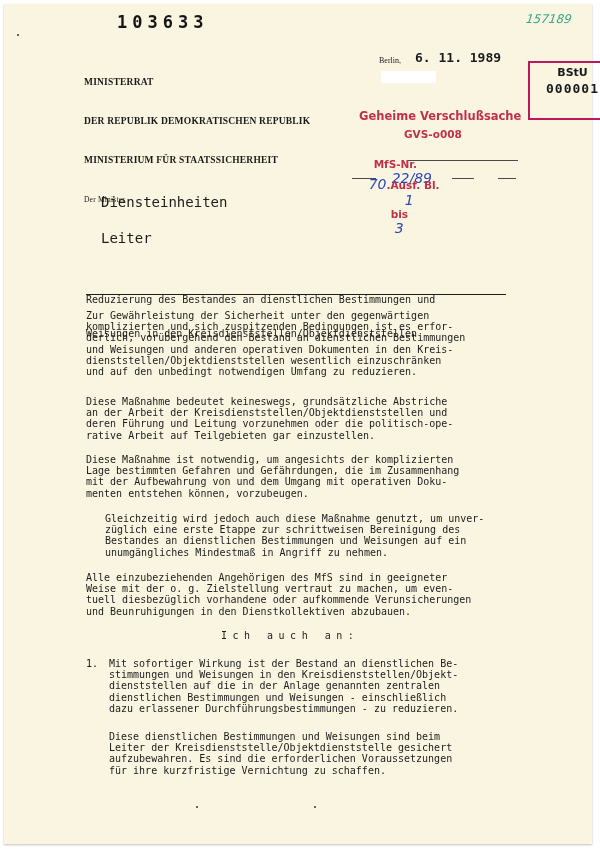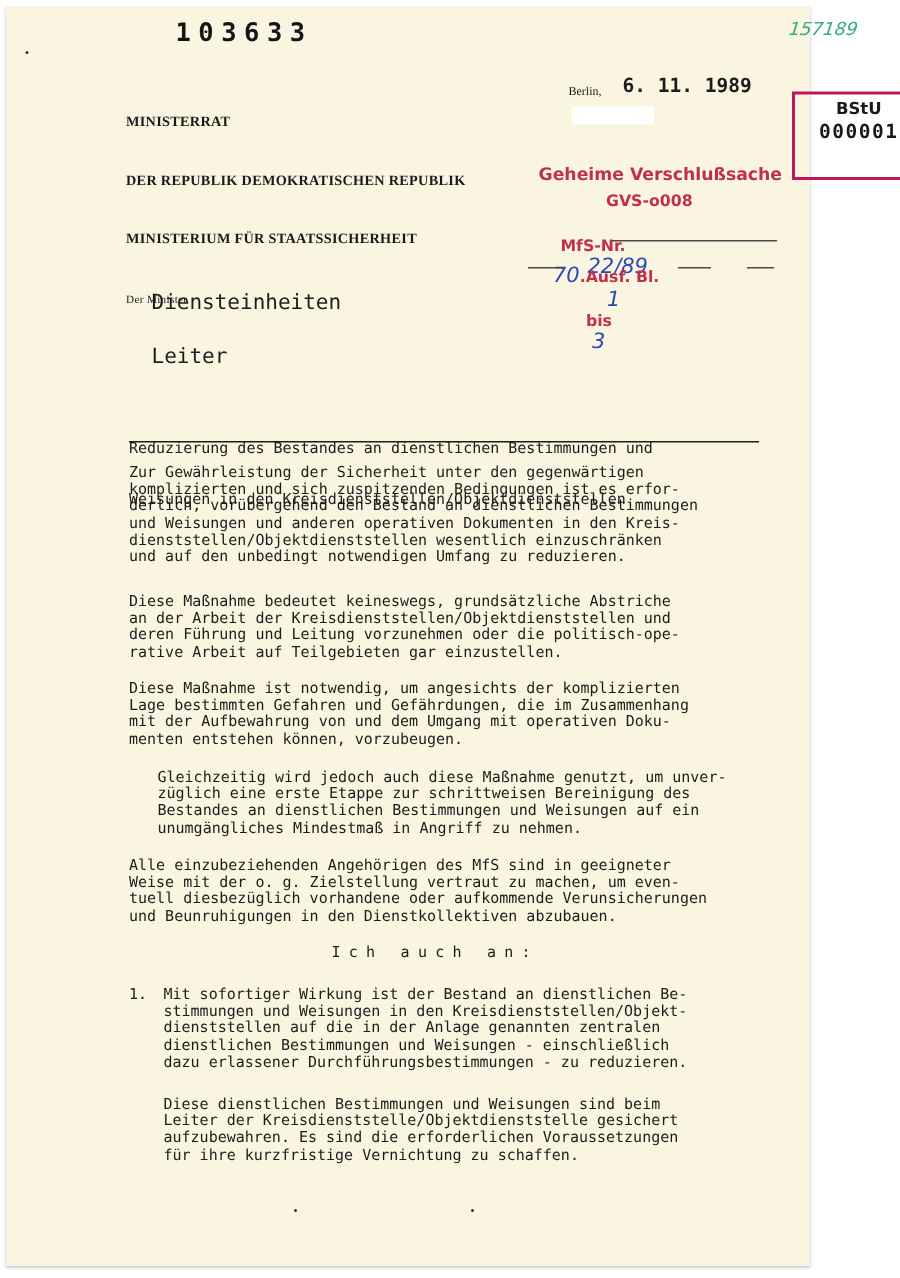--- a/index.html
+++ b/index.html
@@ -1,20 +1,20 @@
 <!DOCTYPE html>
 <html><head>
   <meta charset="utf-8">
   <style>
     html, body { margin: 0; padding: 0; }
     body {
       width: 600px; height: 852px; background: #ffffff; position: relative; overflow: hidden;
     }
     .sheet {
-      position: absolute; left: 4px; top: 4px; width: 536px; height: 840px;
+      position: absolute; left: 4px; top: 4px; width: 588px; height: 840px;
       background: #faf5e0;
       box-shadow: 0 1px 2px rgba(0,0,0,0.25);
     }
     .abs { position: absolute; white-space: pre; }
     .mono { font-family: "DejaVu Sans Mono", "Liberation Mono", monospace; color: #1c1c1c; }
     .serif { font-family: "Liberation Serif", "DejaVu Serif", serif; color: #1a1a1a; }
 
     .docnum { left: 113px; top: 8px; font-size: 17px; font-weight: bold; letter-spacing: 5px; font-family: "DejaVu Sans Mono", monospace; color: #151515; }
     .handnum { left: 522px; top: 8px; font-size: 12px; font-style: italic; color: #3aa88a; font-family: "DejaVu Sans", sans-serif; transform: skewX(-8deg); }
 

